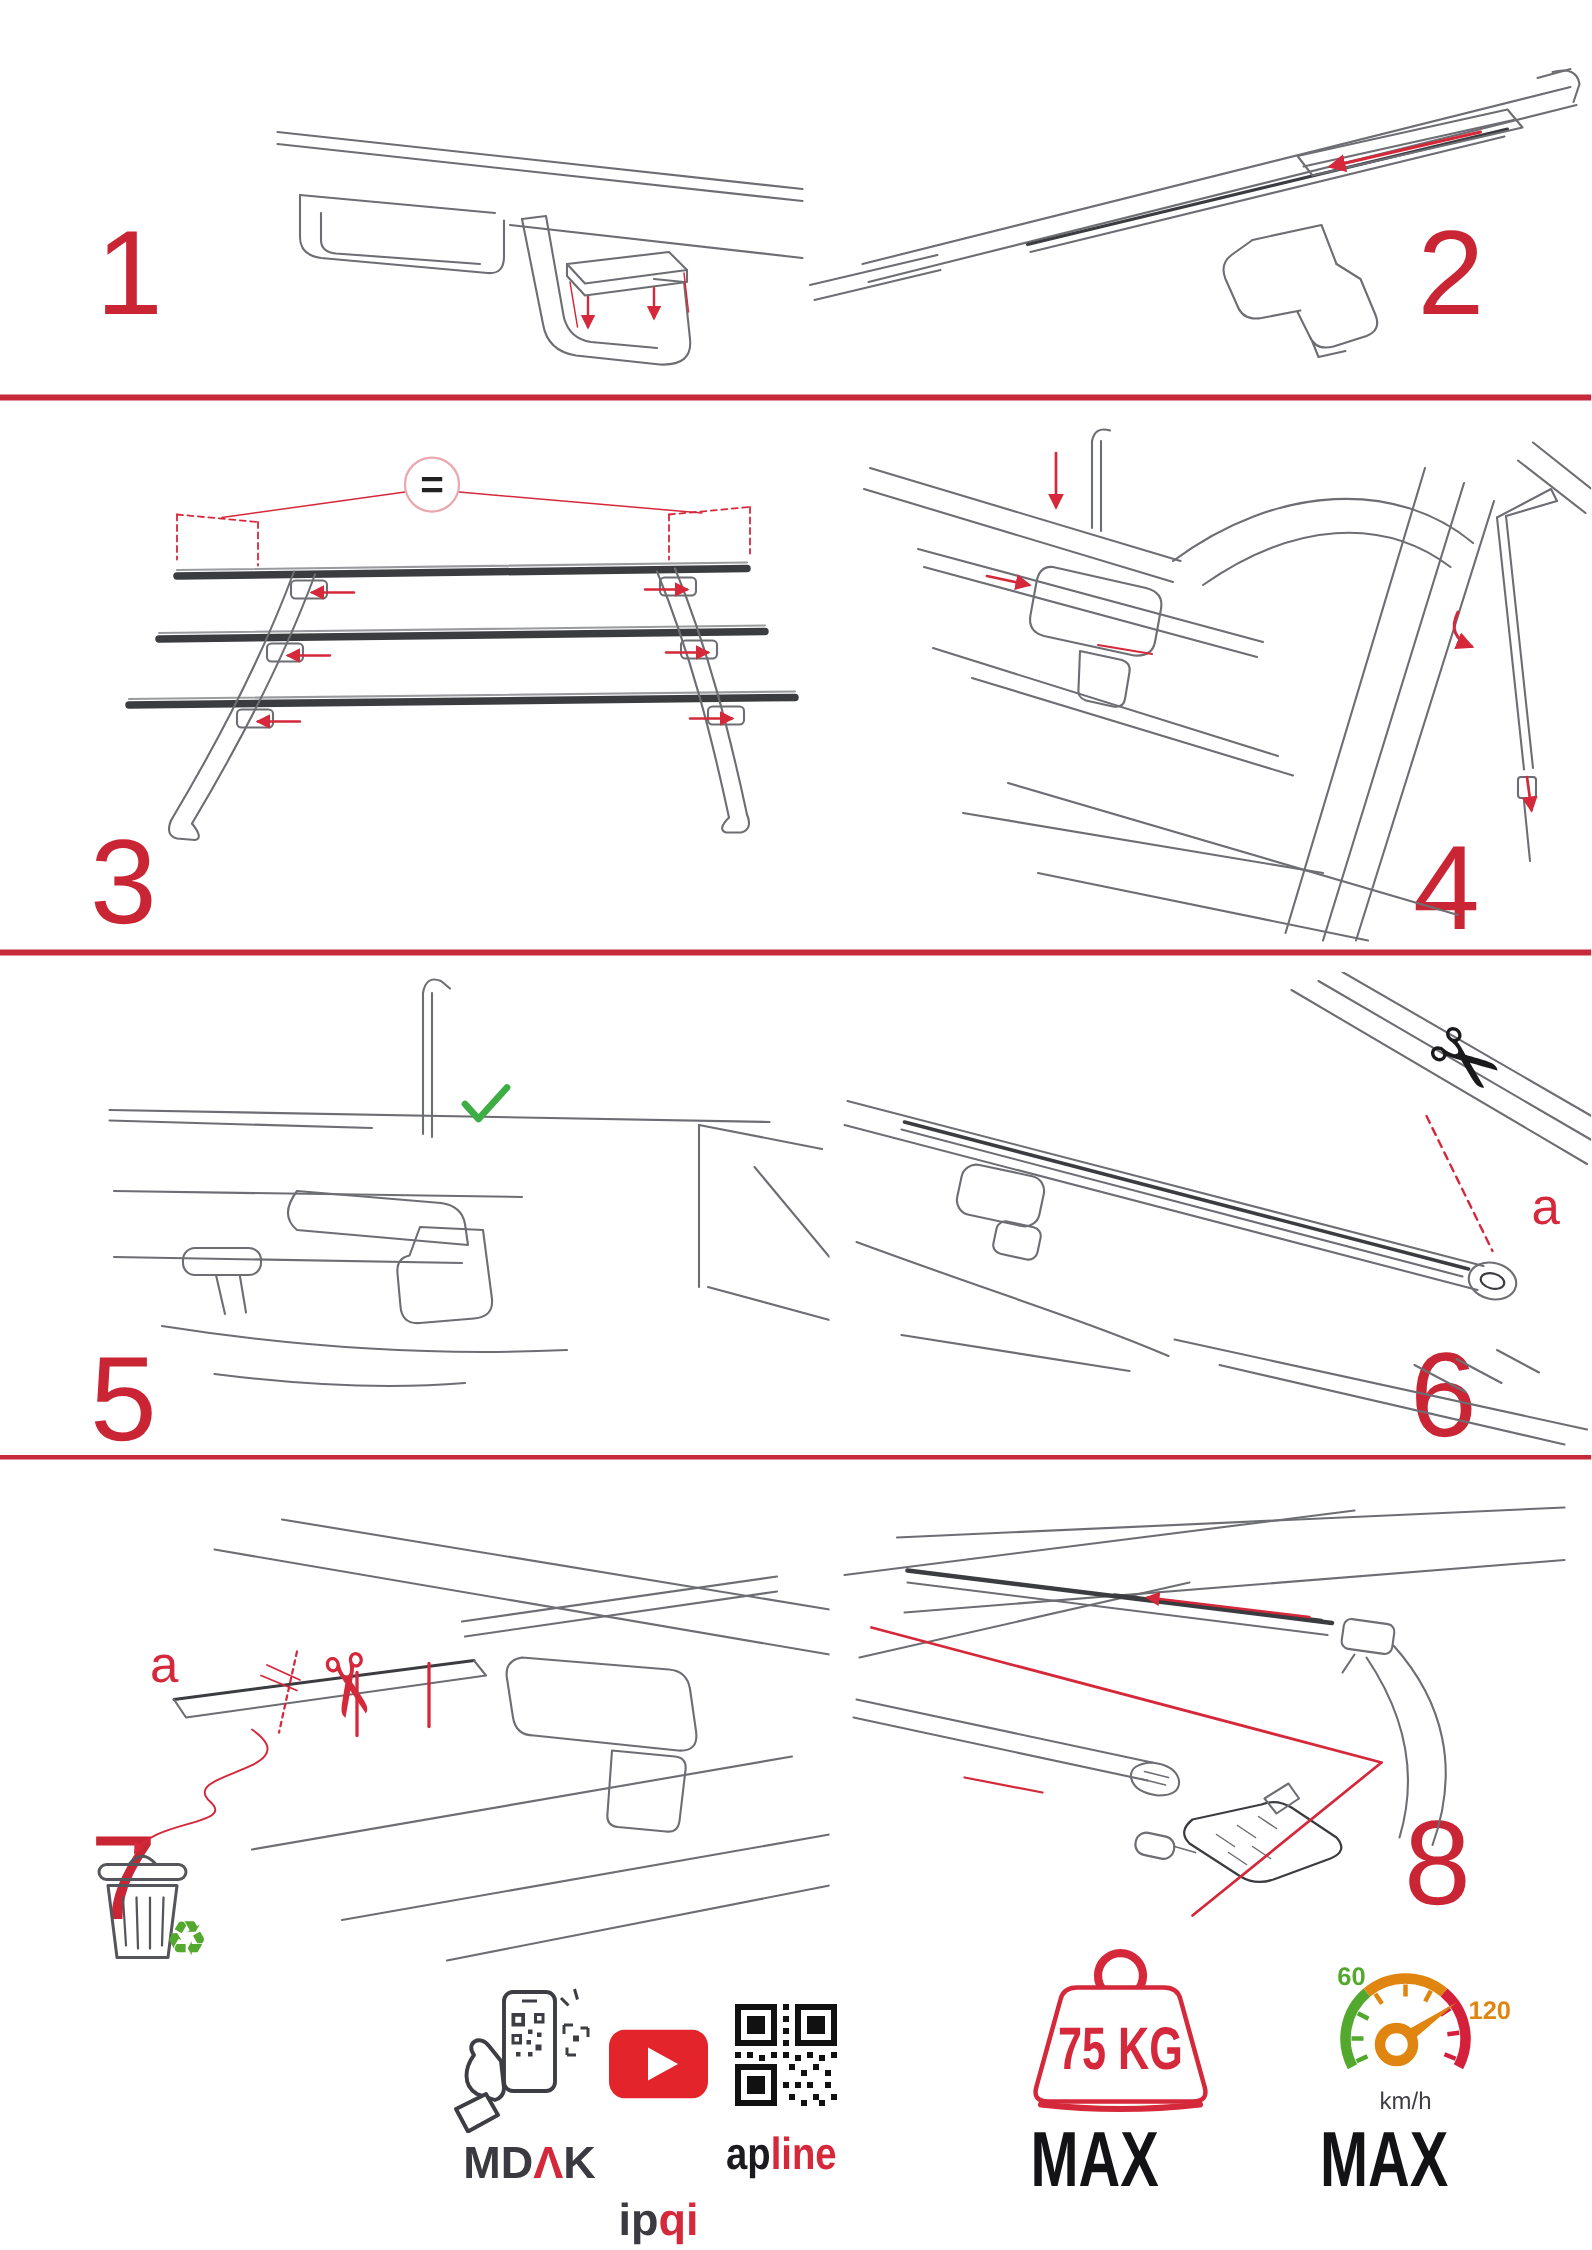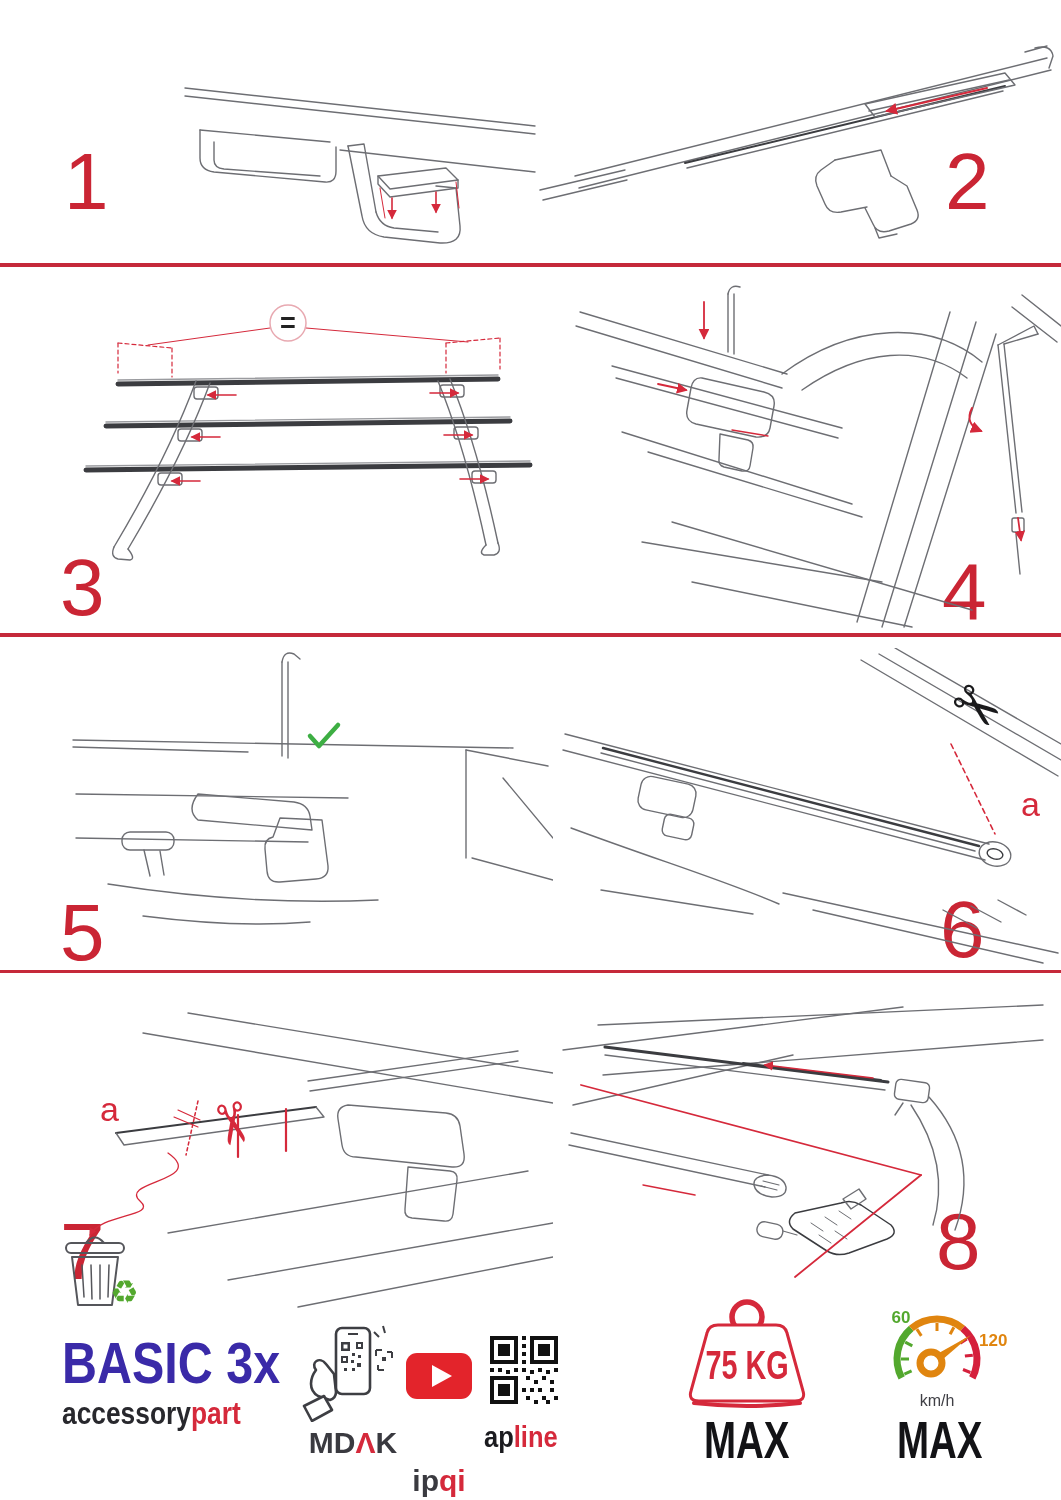--- a/index.html
+++ b/index.html
@@ -16,21 +16,21 @@
   .cond{display:inline-block;transform:scaleX(0.74);transform-origin:center;}
   .cond85{display:inline-block;transform:scaleX(0.85);transform-origin:left center;}
   .brand-title{font-size:57px;font-weight:700;color:#3a2aa8;white-space:nowrap;letter-spacing:0px;}
   .brand-sub{font-size:31px;font-weight:700;white-space:nowrap;}
   .brand-sub .d{color:#28282d;} .brand-sub .r{color:#d5293b;}
   .partner-label{font-size:30px;font-weight:700;color:#3a3a40;text-align:center;white-space:nowrap;}
   .partner-label .r{color:#d5293b;}
   .apline-label{font-size:30px;font-weight:700;color:#1b1b1f;text-align:left;white-space:nowrap;}
   .apline-label .r{color:#d5293b;}
   .max-label{font-size:52px;font-weight:700;color:#131316;text-align:center;line-height:1;}
-  .center{display:flex;justify-content:center;align-items:flex-start;}
+  .center{display:flex;justify-content:flex-start;align-items:flex-start;}
 </style>
 </head>
 <body>
 
 <div class="page">
 
   <svg width="0" height="0" class="abs" aria-hidden="true">
     <defs>
       <marker id="mR" markerWidth="7" markerHeight="7" refX="5" refY="3" orient="auto">
         <path d="M0,0 L6,3 L0,6 Z" fill="#d5293b"></path>
@@ -293,24 +293,20 @@
       <path d="M300,214 l16,-10 l7,10 l-15,10 Z"></path>
     </g>
     <g class="red">
       <path d="M330,93 L222,80" stroke-width="1.6" marker-end="url(#mR)"></path>
       <path d="M38,100 L378,190" stroke-width="1.8"></path>
       <path d="M378,190 L252,292" stroke-width="1.8"></path>
       <path d="M100,200 L152,210" stroke-width="1.5"></path>
     </g>
   </svg>
 
-  <div class="abs" style="left:62px;top:1330px;width:210px;">
-    <div class="cond85 brand-title">BASIC 3x</div>
-    <div class="cond85 brand-sub"><span class="d">accessory</span><span class="r">part</span></div>
-  </div>
 
   <svg class="abs" style="left:300px;top:1322px;" width="105" height="100" viewBox="0 0 105 100">
     <g stroke="#3d3e43" stroke-width="2.6" fill="#ffffff" stroke-linecap="round" stroke-linejoin="round">
       <path d="M16,48 C10,40 20,34 26,42 L34,52 L36,70 Q36,76 30,78 L18,74 C8,68 10,56 16,48 Z"></path>
       <path d="M4,84 L24,74 L32,88 L12,99 Z"></path>
       <rect x="36" y="6" width="34" height="66" rx="6"></rect>
     </g>
     <path d="M48,12 L58,12" stroke="#3d3e43" stroke-width="2"></path>
     <g fill="#3d3e43">
       <rect x="41" y="20" width="9" height="9"></rect>

